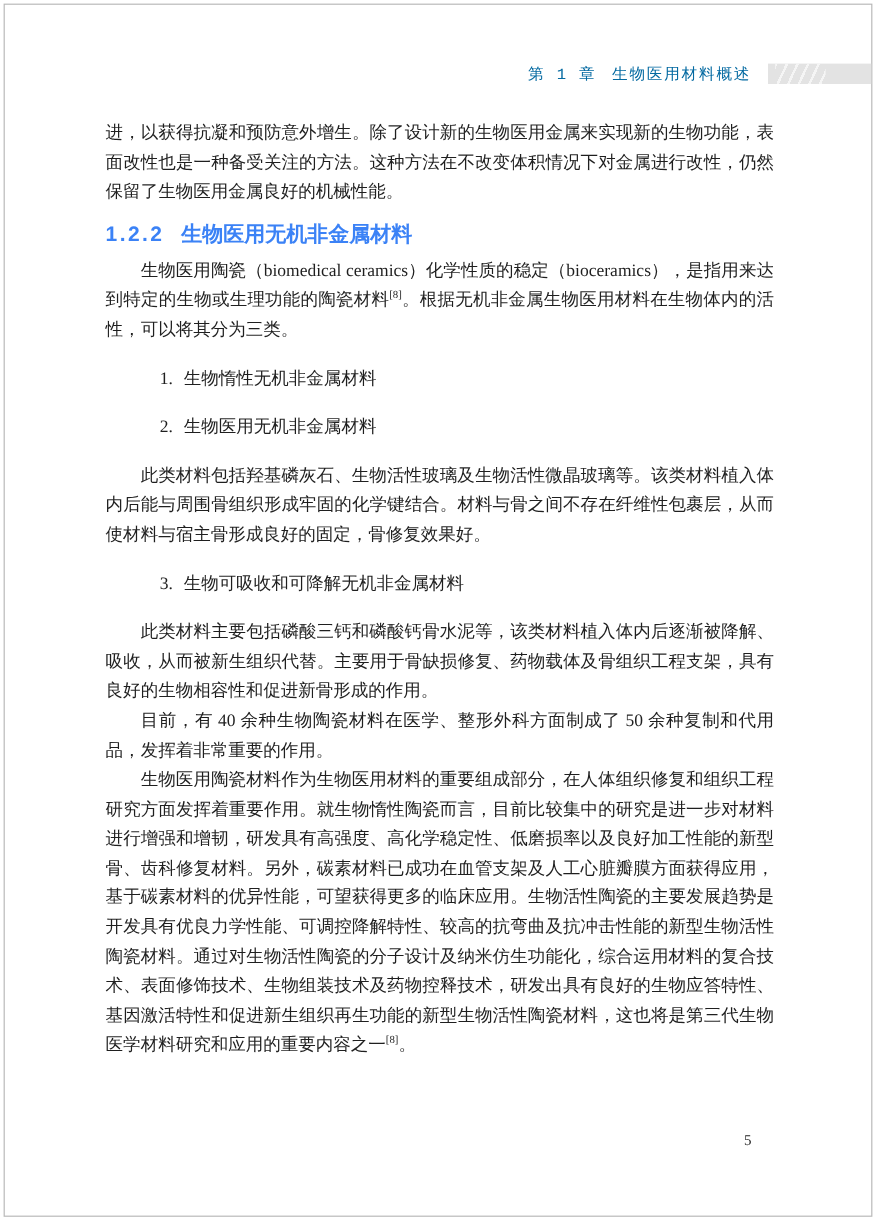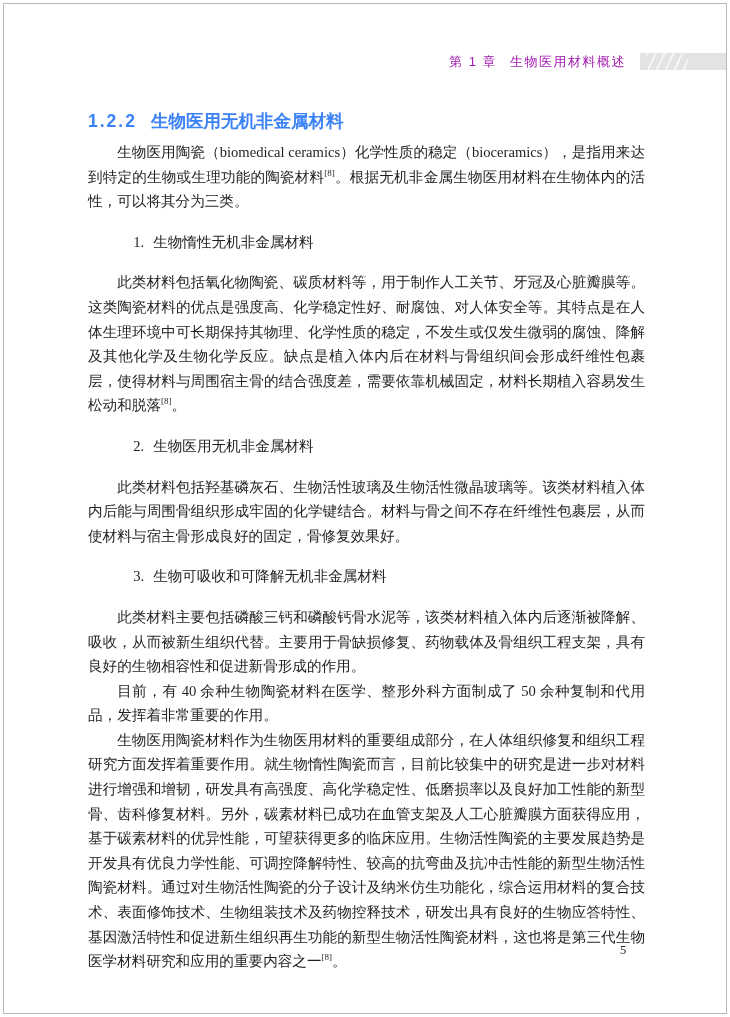--- a/index.html
+++ b/index.html
@@ -24,23 +24,23 @@
   }
   
   .running-header {
     position: absolute;
     left: 0; top: 52px; right: 4px;
     height: 18px;
   }
   .rh-text {
     position: absolute;
     right: 100px; top: 1px;
-    font-family: Liberation Sans, sans-serif;
+    font-family: Liberation Mono, monospace;
     font-size: 13px;
-    color: #a21caf;
+    color: #0369a1;
     letter-spacing: 1.5px;
     white-space: nowrap;
   }
   .rh-text .chapter-label { margin-right: 13px; }
   .rh-bar {
     position: absolute;
     left: 640px; right: 0; top: 1px;
     height: 17px;
     background: #e3e3e3;
     overflow: hidden;
@@ -109,24 +109,24 @@
   <div class="page-frame"></div>
 
   <div class="running-header">
     <span class="rh-text">
       <span class="chapter-label">第 1 章</span><span class="chapter-title">生物医用材料概述</span>
     </span>
     <span class="rh-bar"></span>
   </div>
 
   <div class="doc-body">
+      <p class="para no-indent"><span>进，以获得抗凝和预防意外增生。除了设计新的生物医用金属来实现新的生物功能，表面改性也是一种备受关注的方法。这种方法在不改变体积情况下对金属进行改性，仍然保留了生物医用金属良好的机械性能。</span></p>
       <h2 class="section-heading"><span class="sec-num">1.2.2</span><span class="sec-title">生物医用无机非金属材料</span></h2>
       <p class="para"><span>生物医用陶瓷（biomedical ceramics）化学性质的稳定（bioceramics），是指用来达到特定的生物或生理功能的陶瓷材料</span><sup class="cite">[8]</sup><span>。根据无机非金属生物医用材料在生物体内的活性，可以将其分为三类。</span></p>
       <p class="item-heading"><span class="item-num">1.</span><span>生物惰性无机非金属材料</span></p>
-      <p class="para"><span>此类材料包括氧化物陶瓷、碳质材料等，用于制作人工关节、牙冠及心脏瓣膜等。这类陶瓷材料的优点是强度高、化学稳定性好、耐腐蚀、对人体安全等。其特点是在人体生理环境中可长期保持其物理、化学性质的稳定，不发生或仅发生微弱的腐蚀、降解及其他化学及生物化学反应。缺点是植入体内后在材料与骨组织间会形成纤维性包裹层，使得材料与周围宿主骨的结合强度差，需要依靠机械固定，材料长期植入容易发生松动和脱落</span><sup class="cite">[8]</sup><span>。</span></p>
       <p class="item-heading"><span class="item-num">2.</span><span>生物医用无机非金属材料</span></p>
       <p class="para"><span>此类材料包括羟基磷灰石、生物活性玻璃及生物活性微晶玻璃等。该类材料植入体内后能与周围骨组织形成牢固的化学键结合。材料与骨之间不存在纤维性包裹层，从而使材料与宿主骨形成良好的固定，骨修复效果好。</span></p>
       <p class="item-heading"><span class="item-num">3.</span><span>生物可吸收和可降解无机非金属材料</span></p>
       <p class="para"><span>此类材料主要包括磷酸三钙和磷酸钙骨水泥等，该类材料植入体内后逐渐被降解、吸收，从而被新生组织代替。主要用于骨缺损修复、药物载体及骨组织工程支架，具有良好的生物相容性和促进新骨形成的作用。</span></p>
       <p class="para"><span>目前，有 40 余种生物陶瓷材料在医学、整形外科方面制成了 50 余种复制和代用品，发挥着非常重要的作用。</span></p>
       <p class="para"><span>生物医用陶瓷材料作为生物医用材料的重要组成部分，在人体组织修复和组织工程研究方面发挥着重要作用。就生物惰性陶瓷而言，目前比较集中的研究是进一步对材料进行增强和增韧，研发具有高强度、高化学稳定性、低磨损率以及良好加工性能的新型骨、齿科修复材料。另外，碳素材料已成功在血管支架及人工心脏瓣膜方面获得应用，基于碳素材料的优异性能，可望获得更多的临床应用。生物活性陶瓷的主要发展趋势是开发具有优良力学性能、可调控降解特性、较高的抗弯曲及抗冲击性能的新型生物活性陶瓷材料。通过对生物活性陶瓷的分子设计及纳米仿生功能化，综合运用材料的复合技术、表面修饰技术、生物组装技术及药物控释技术，研发出具有良好的生物应答特性、基因激活特性和促进新生组织再生功能的新型生物活性陶瓷材料，这也将是第三代生物医学材料研究和应用的重要内容之一</span><sup class="cite">[8]</sup><span>。</span></p>
     </div>
 
   <div class="page-number">5</div>
 </div>

